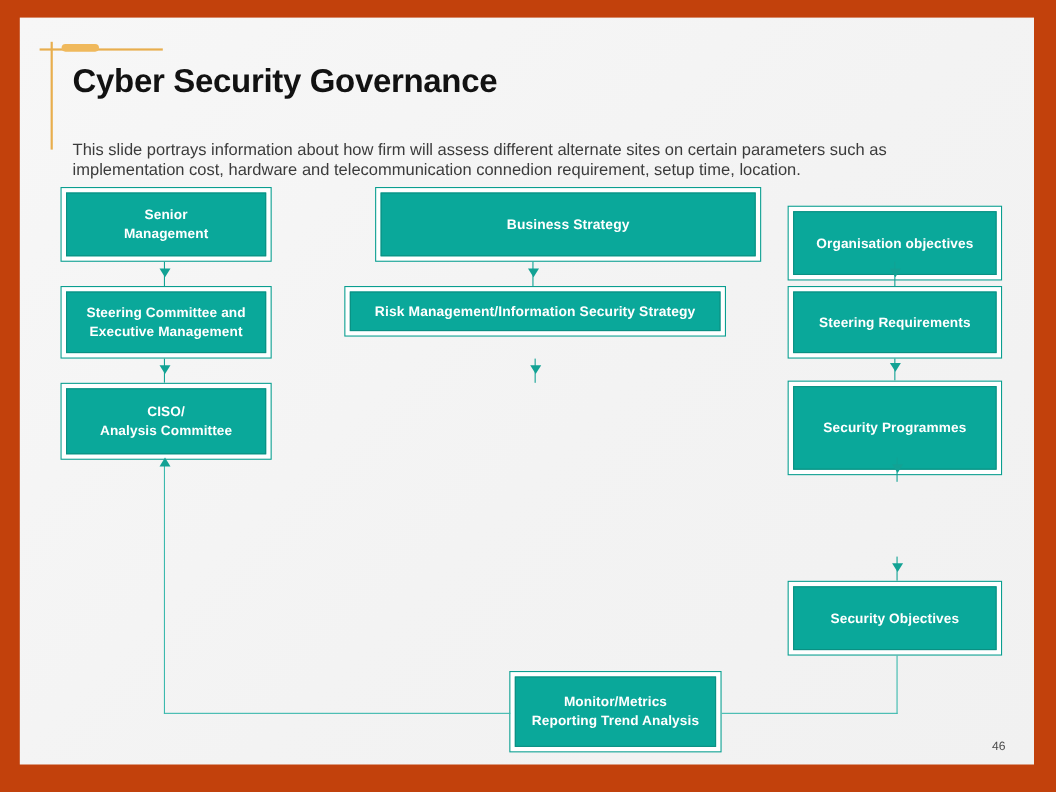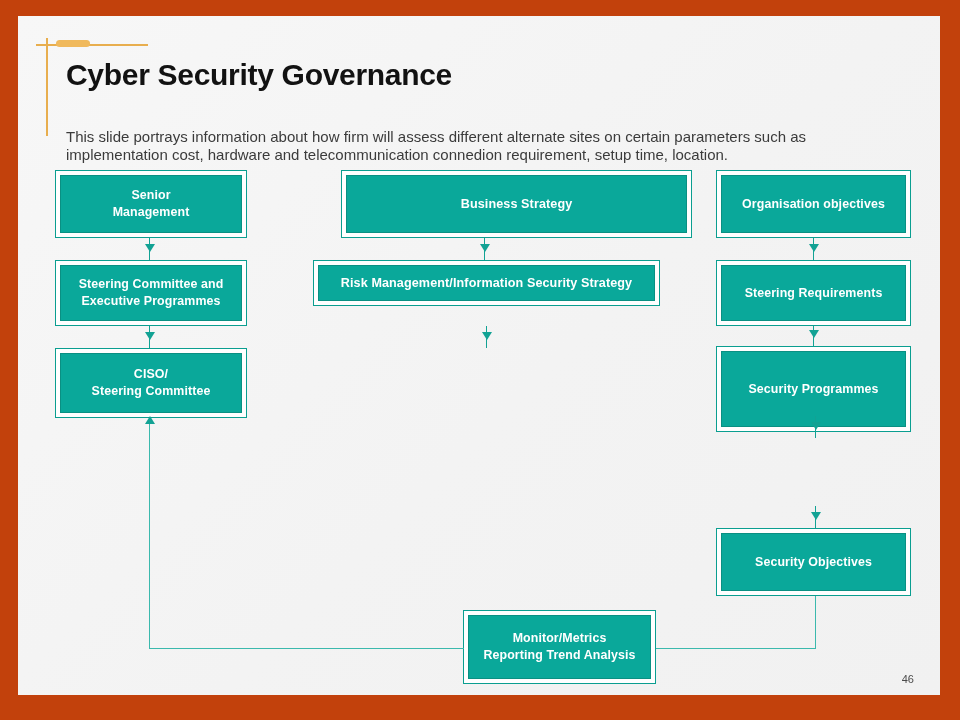--- a/index.html
+++ b/index.html
@@ -163,31 +163,31 @@
 Management</span>
       </div>
     </div>
 
     <div class="conn v" style="left:131px; top:222px; height:22px;"></div>
     <div class="arrow-down" style="left:127px; top:228px;"></div>
 
     <div class="node" style="left:37px; top:244px; width:192px; height:66px;">
       <div class="fill">
         <span class="label">Steering Committee and
-Executive Programmes</span>
+Executive Management</span>
       </div>
     </div>
 
     <div class="conn v" style="left:131px; top:310px; height:22px;"></div>
     <div class="arrow-down" style="left:127px; top:316px;"></div>
 
     <div class="node" style="left:37px; top:332px; width:192px; height:70px;">
       <div class="fill">
         <span class="label">CISO/
-Steering Committee</span>
+Analysis Committee</span>
       </div>
     </div>
 
     <div class="node wide" style="left:291px; top:154px; width:351px; height:68px;margin-left:32px;">
       <div class="fill">
         <span class="label">Business Strategy</span>
       </div>
     </div>
 
     <div class="conn v" style="left:466px; top:222px; height:22px;"></div>
@@ -196,21 +196,21 @@
     <div class="node wide" style="left:295px; top:244px; width:347px; height:46px;">
       <div class="fill">
         <span class="label">Risk Management/Information Security Strategy</span>
       </div>
     </div>
 
     <div class="conn v" style="left:468px; top:310px; height:22px;"></div>
     <div class="arrow-down" style="left:464px; top:316px;"></div>
 
 
-    <div class="node" style="left:698px; top:154px; width:195px; height:68px;">
+    <div class="node" style="left:698px; top:171px; width:195px; height:68px;">
       <div class="fill">
         <span class="label">Organisation objectives</span>
       </div>
     </div>
 
     <div class="conn v" style="left:795px; top:222px; height:22px;"></div>
     <div class="arrow-down" style="left:791px; top:228px;"></div>
 
     <div class="node" style="left:698px; top:244px; width:195px; height:66px;">
       <div class="fill">

